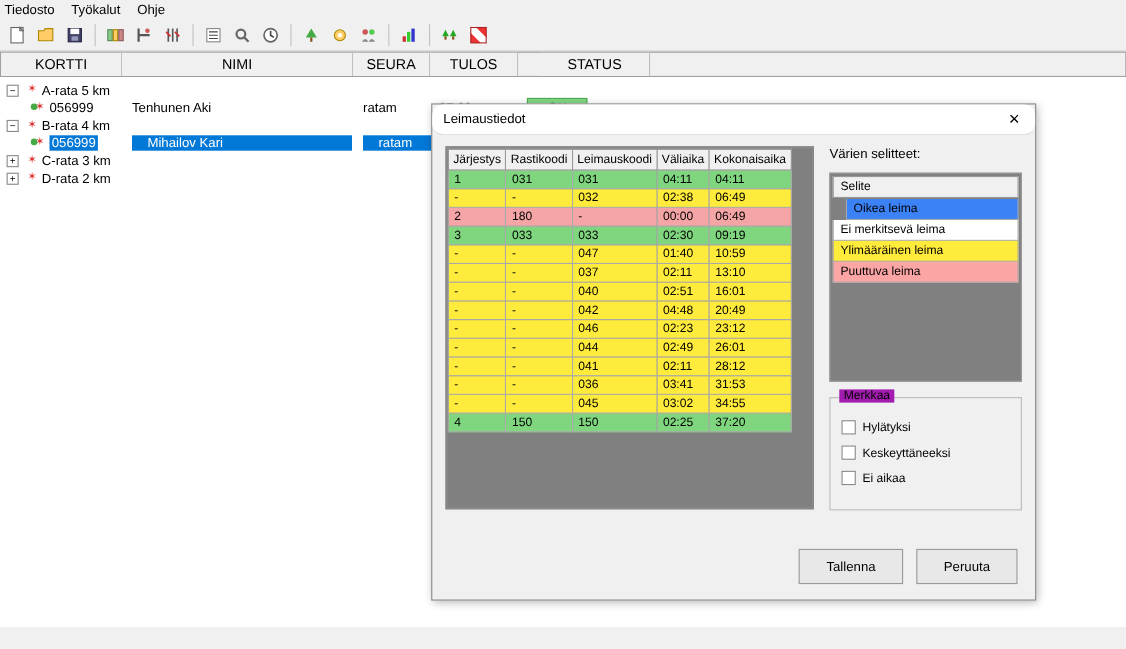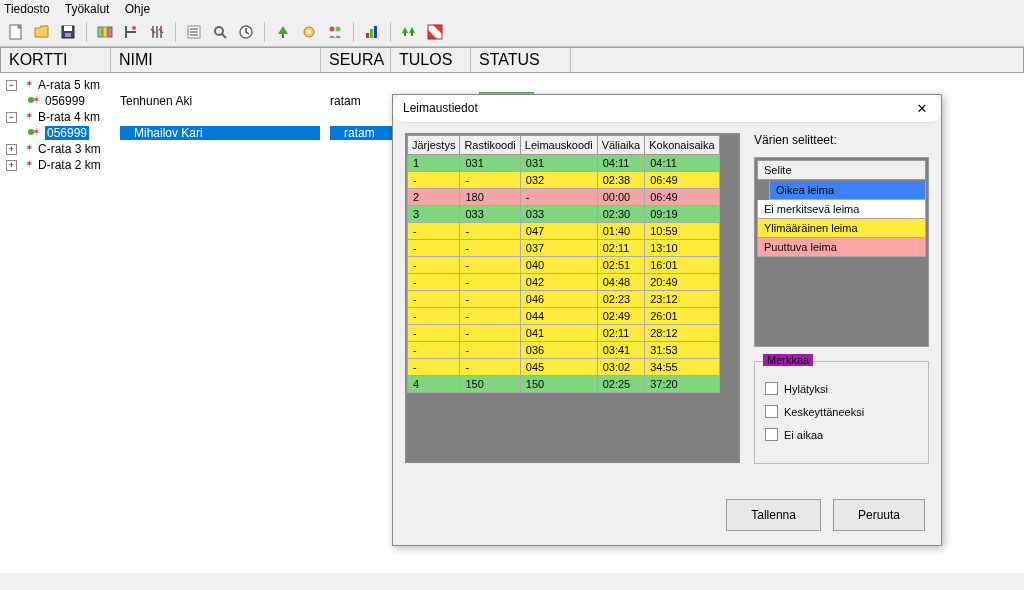--- a/index.html
+++ b/index.html
@@ -5,23 +5,23 @@
     * { margin: 0; padding: 0; box-sizing: border-box; }
     body { font-family: "Segoe UI", Tahoma, sans-serif; font-size: 12px; background: #f0f0f0; width:1024px; height:590px; position:relative; overflow:hidden;}
     
     .menu-bar { background:#f0f0f0; padding: 2px 4px; font-size:12px; }
     .menu-bar span { margin-right: 12px; cursor:default; }
     
     .toolbar { background:#f0f0f0; padding:3px 5px; border-bottom:1px solid #c0c0c0; display:flex; align-items:center; gap:4px;}
     .tb-icon { width:22px; height:22px; display:flex; align-items:center; justify-content:center; font-size:14px; cursor:pointer;}
     .tb-sep { width:1px; height:20px; background:#c0c0c0; margin:0 3px;}
     
-    .headers { display:flex; background:#f0f0f0; border:1px solid #a0a0a0; font-size:16px;}
+    .headers { display:flex; background:#f0f0f0; border:1px solid #a0a0a0; font-size:13px;text-align:center;}
     .headers div { padding:3px 8px; border-right:1px solid #c0c0c0; background:#f0f0f0;}
-    .h-kortti{width:110px;} .h-nimi{width:210px;} .h-seura{width:70px;} .h-tulos{width:80px;} .h-status{width:100px;}
+    .h-kortti{width:110px;} .h-nimi{width:210px;} .h-seura{width:70px;} .h-tulos{width:80px;} .h-status{width:100px;margin-left:20px;}
     
     .tree { background:white; padding:4px; height:500px; font-size:12px;}
     .tree-row { display:flex; align-items:center; padding:1px 0; white-space:nowrap;}
     .tree-lvl0 .exp{margin-left:2px;}
     .tree-lvl1 {padding-left:24px;}
     .exp{width:11px;height:11px;border:1px solid #888;display:inline-flex;align-items:center;justify-content:center;font-size:9px;line-height:1;margin-right:4px;background:white;}
     .tree-icon{width:14px;height:12px;margin-right:3px;display:inline-block;font-size:11px;color:#d00;position:relative;}
     .tree-icon.green::before{content:"";position:absolute;left:0;top:2px;width:6px;height:6px;background:#4a4;border-radius:50%;}
     .tree-icon::after{content:"✶";position:absolute;left:4px;top:-1px;color:#d33;font-size:10px;}
     .kortti-cell{display:inline-block;}

